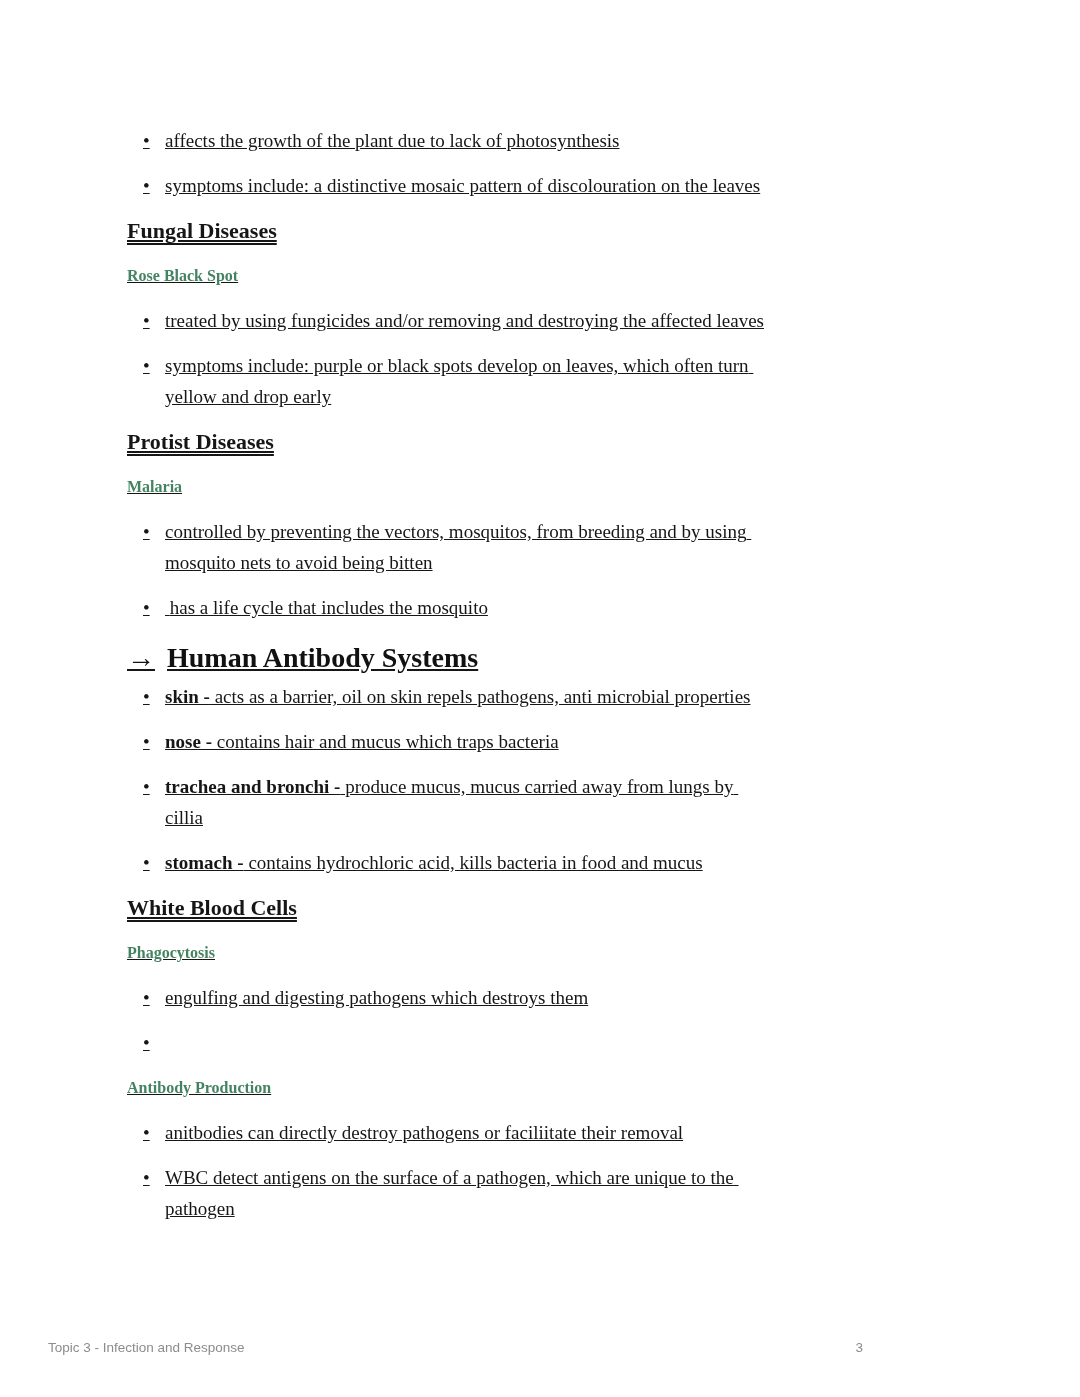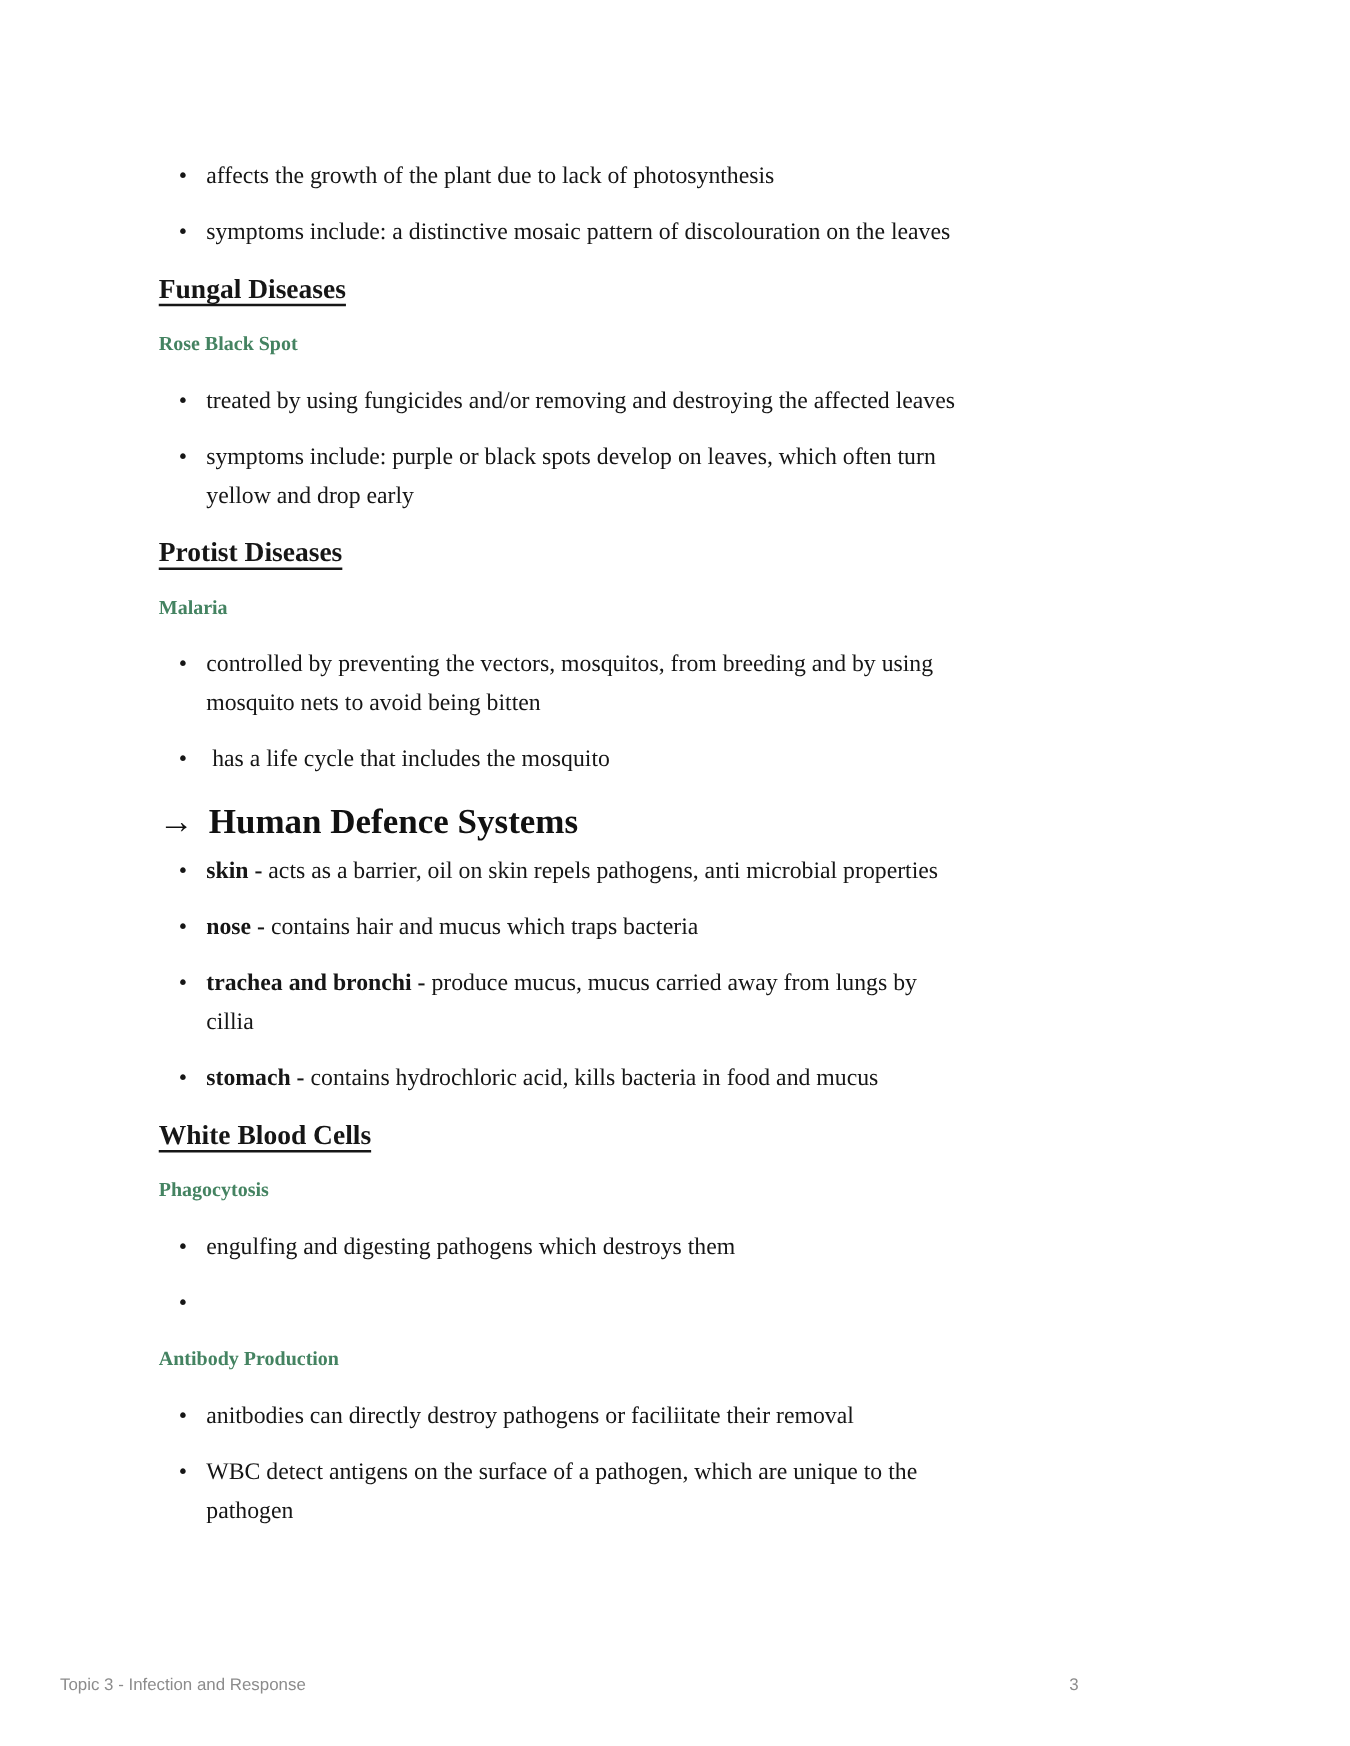--- a/index.html
+++ b/index.html
@@ -5,20 +5,21 @@
   * { box-sizing: border-box; }
   html, body { margin: 0; padding: 0; background: #ffffff; }
   .page {
     position: relative;
     width: 913px;
     height: 1397px;
     background: #ffffff;
     font-family: "Liberation Serif", serif;
     color: #161616;
     overflow: hidden;
+    text-decoration: underline;
   }
   .content { padding: 125px 145px 0 127px; }
 
   .b { display: flex; margin: 0 0 14px 0; font-size: 19px; line-height: 31px; }
   .dot { flex: 0 0 38px; }
   .dot::before { content: "\2022"; padding-left: 16px; font-size: 19px; }
   .btext { flex: 1; white-space: pre-wrap; }
   .lead { font-weight: bold; white-space: pre-wrap; }
 
   .h2 { font-size: 22px; line-height: 31px; font-weight: bold; margin: 0 0 14px 0; }
@@ -81,21 +82,21 @@
       <span class="btext">controlled by preventing the vectors, mosquitos, from breeding and by using mosquito nets to avoid being bitten</span>
     </div>
 
     <div class="b">
       <span class="dot"></span>
       <span class="btext"> has a life cycle that includes the mosquito</span>
     </div>
 
 
     <h1 class="h1">
-      <span class="arrow">→</span><span>Human Defence Systems</span>
+      <span class="arrow">→</span><span>Human Antibody Systems</span>
     </h1>
 
     <div class="b">
       <span class="dot"></span>
       <span class="btext"><span class="lead">skin -</span><span> acts as a barrier, oil on skin repels pathogens, anti microbial properties</span></span>
     </div>
 
     <div class="b">
       <span class="dot"></span>
       <span class="btext"><span class="lead">nose -</span><span> contains hair and mucus which traps bacteria</span></span>

